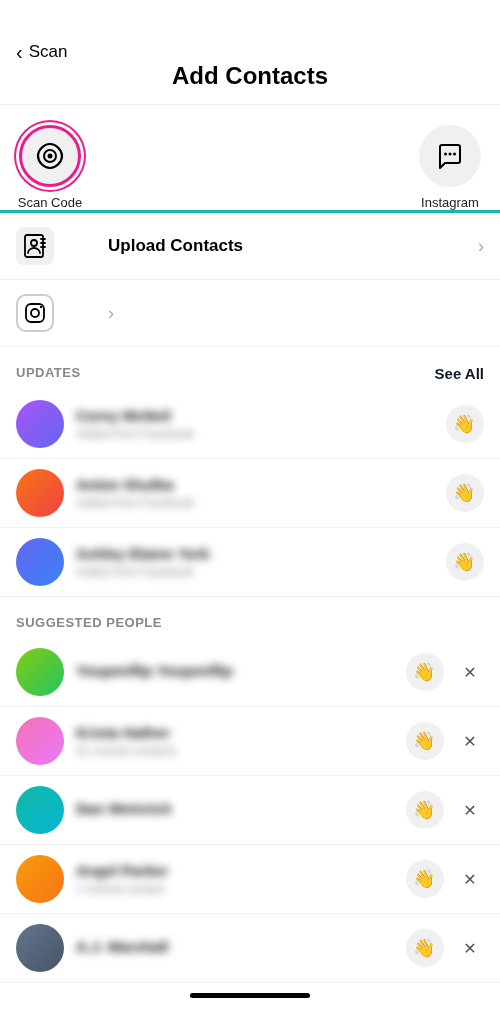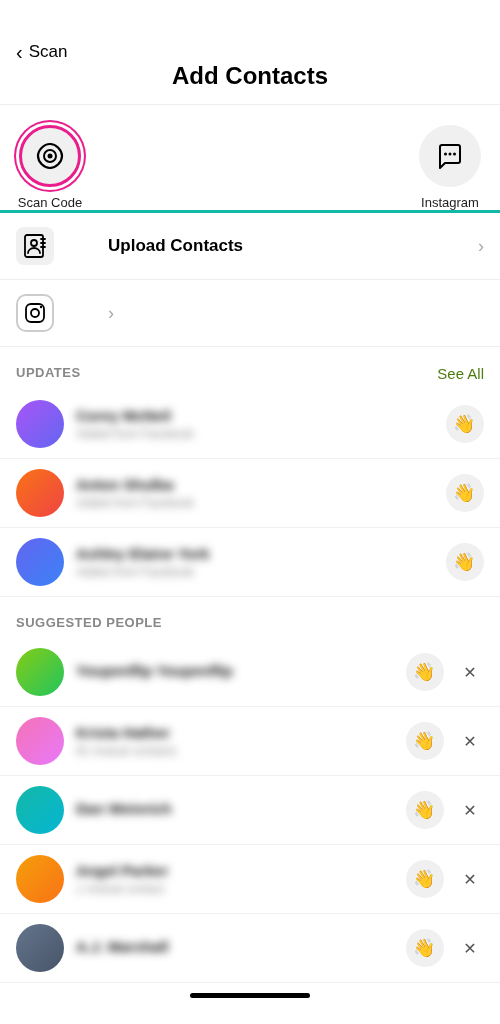--- a/index.html
+++ b/index.html
@@ -118,22 +118,22 @@
     }
     .section-title {
       font-size: 13px;
       font-weight: 600;
       color: #888;
       letter-spacing: 0.5px;
       text-transform: uppercase;
     }
     .see-all-btn {
       font-size: 15px;
-      color: #4d7c0f;
-      font-weight: 400;
+      color: #0f172a;
+      font-weight: 700;
       cursor: pointer;
       background: none;
       border: none;
     }
 
     
     .person-list {
       padding: 0;
     }
     .person-item {

